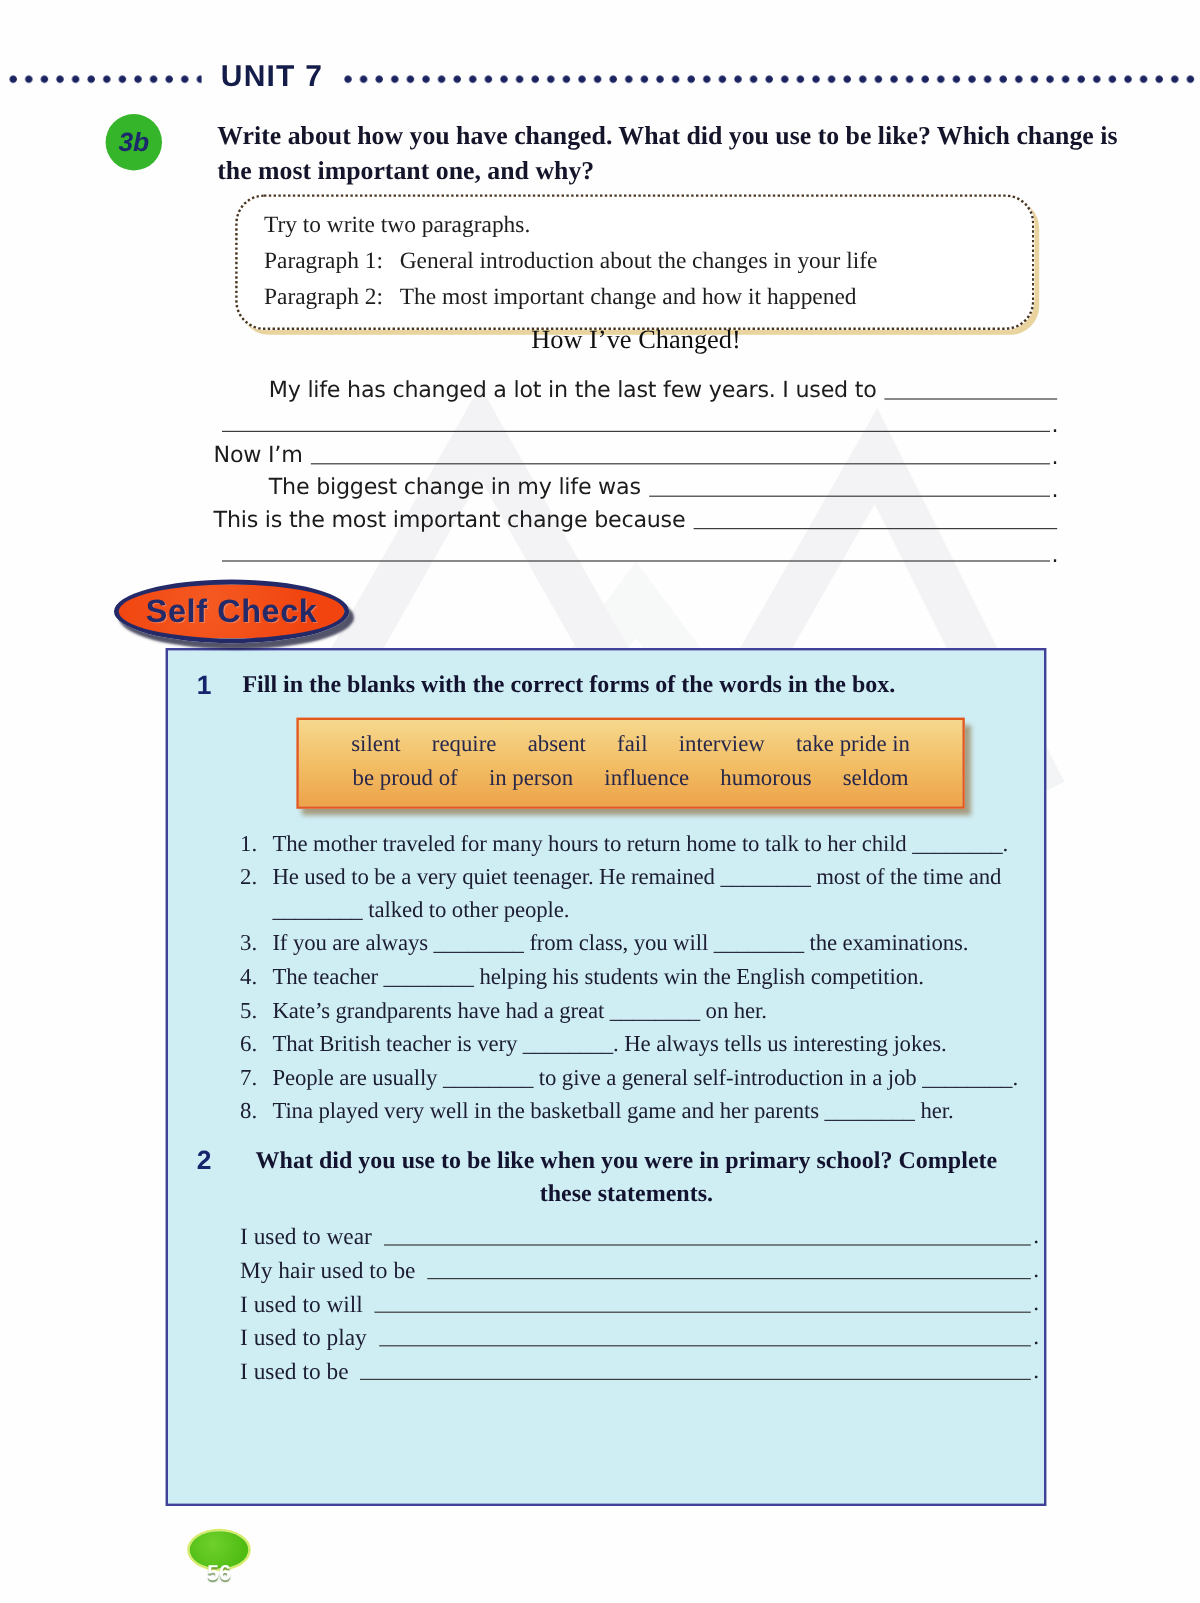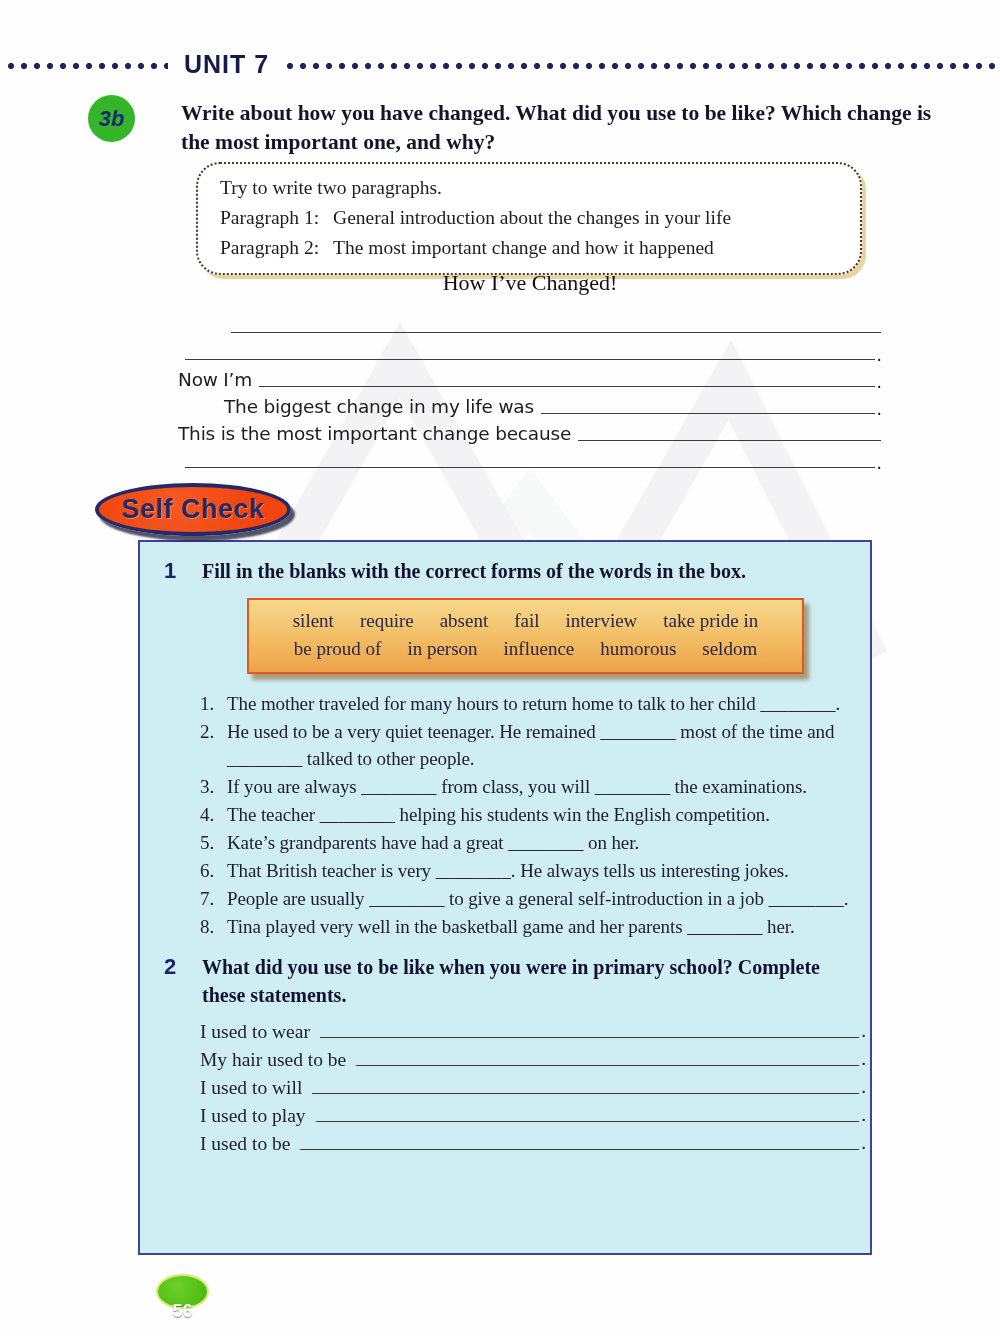--- a/index.html
+++ b/index.html
@@ -100,21 +100,21 @@
     padding: 15px 12px 14px 24px;
     z-index: 3;
   }
   .q-head { display: flex; align-items: flex-start; }
   .q-big-num {
     font-family: "Liberation Sans", sans-serif; font-weight: bold;
     font-size: 22px; color: #16246b; width: 38px; flex: 0 0 38px;
     padding-top: 1px;
   }
   .q-prompt {
-    font-weight: bold; font-size: 20px; line-height: 28px; color: #131330;
+    font-weight: bold; font-size: 20px; line-height: 28px; color: #131330; text-align: center;
   }
 
   
   .word-box {
     margin: 13px 0 16px 83px; width: 557px;
     background: linear-gradient(180deg, #f6d88d 0%, #f2bc63 55%, #eda34a 100%);
     border: 2px solid #e4581c;
     box-shadow: 5px 6px 4px rgba(130,90,35,0.55);
     padding: 7px 10px 9px 10px;
   }
@@ -187,20 +187,21 @@
   </div>
   <div class="tip-line">
     <span class="tip-label">Paragraph 2:</span><span>The most important change and how it happened</span>
   </div>
 </div>
 
 <div class="essay">
   <div class="essay-title">How I’ve Changed!</div>
   <div id="essay-lines">
       <div class="essay-row indent">
+        <span class="essay-prefix">My life has changed a lot in the last few years. I used to</span>
         <span class="fill-line"></span>
       </div>
       <div class="essay-row">
         <span class="fill-line"></span>
         <span class="line-end">.</span>
       </div>
       <div class="essay-row">
         <span class="essay-prefix">Now I’m</span>
         <span class="fill-line"></span>
         <span class="line-end">.</span>

